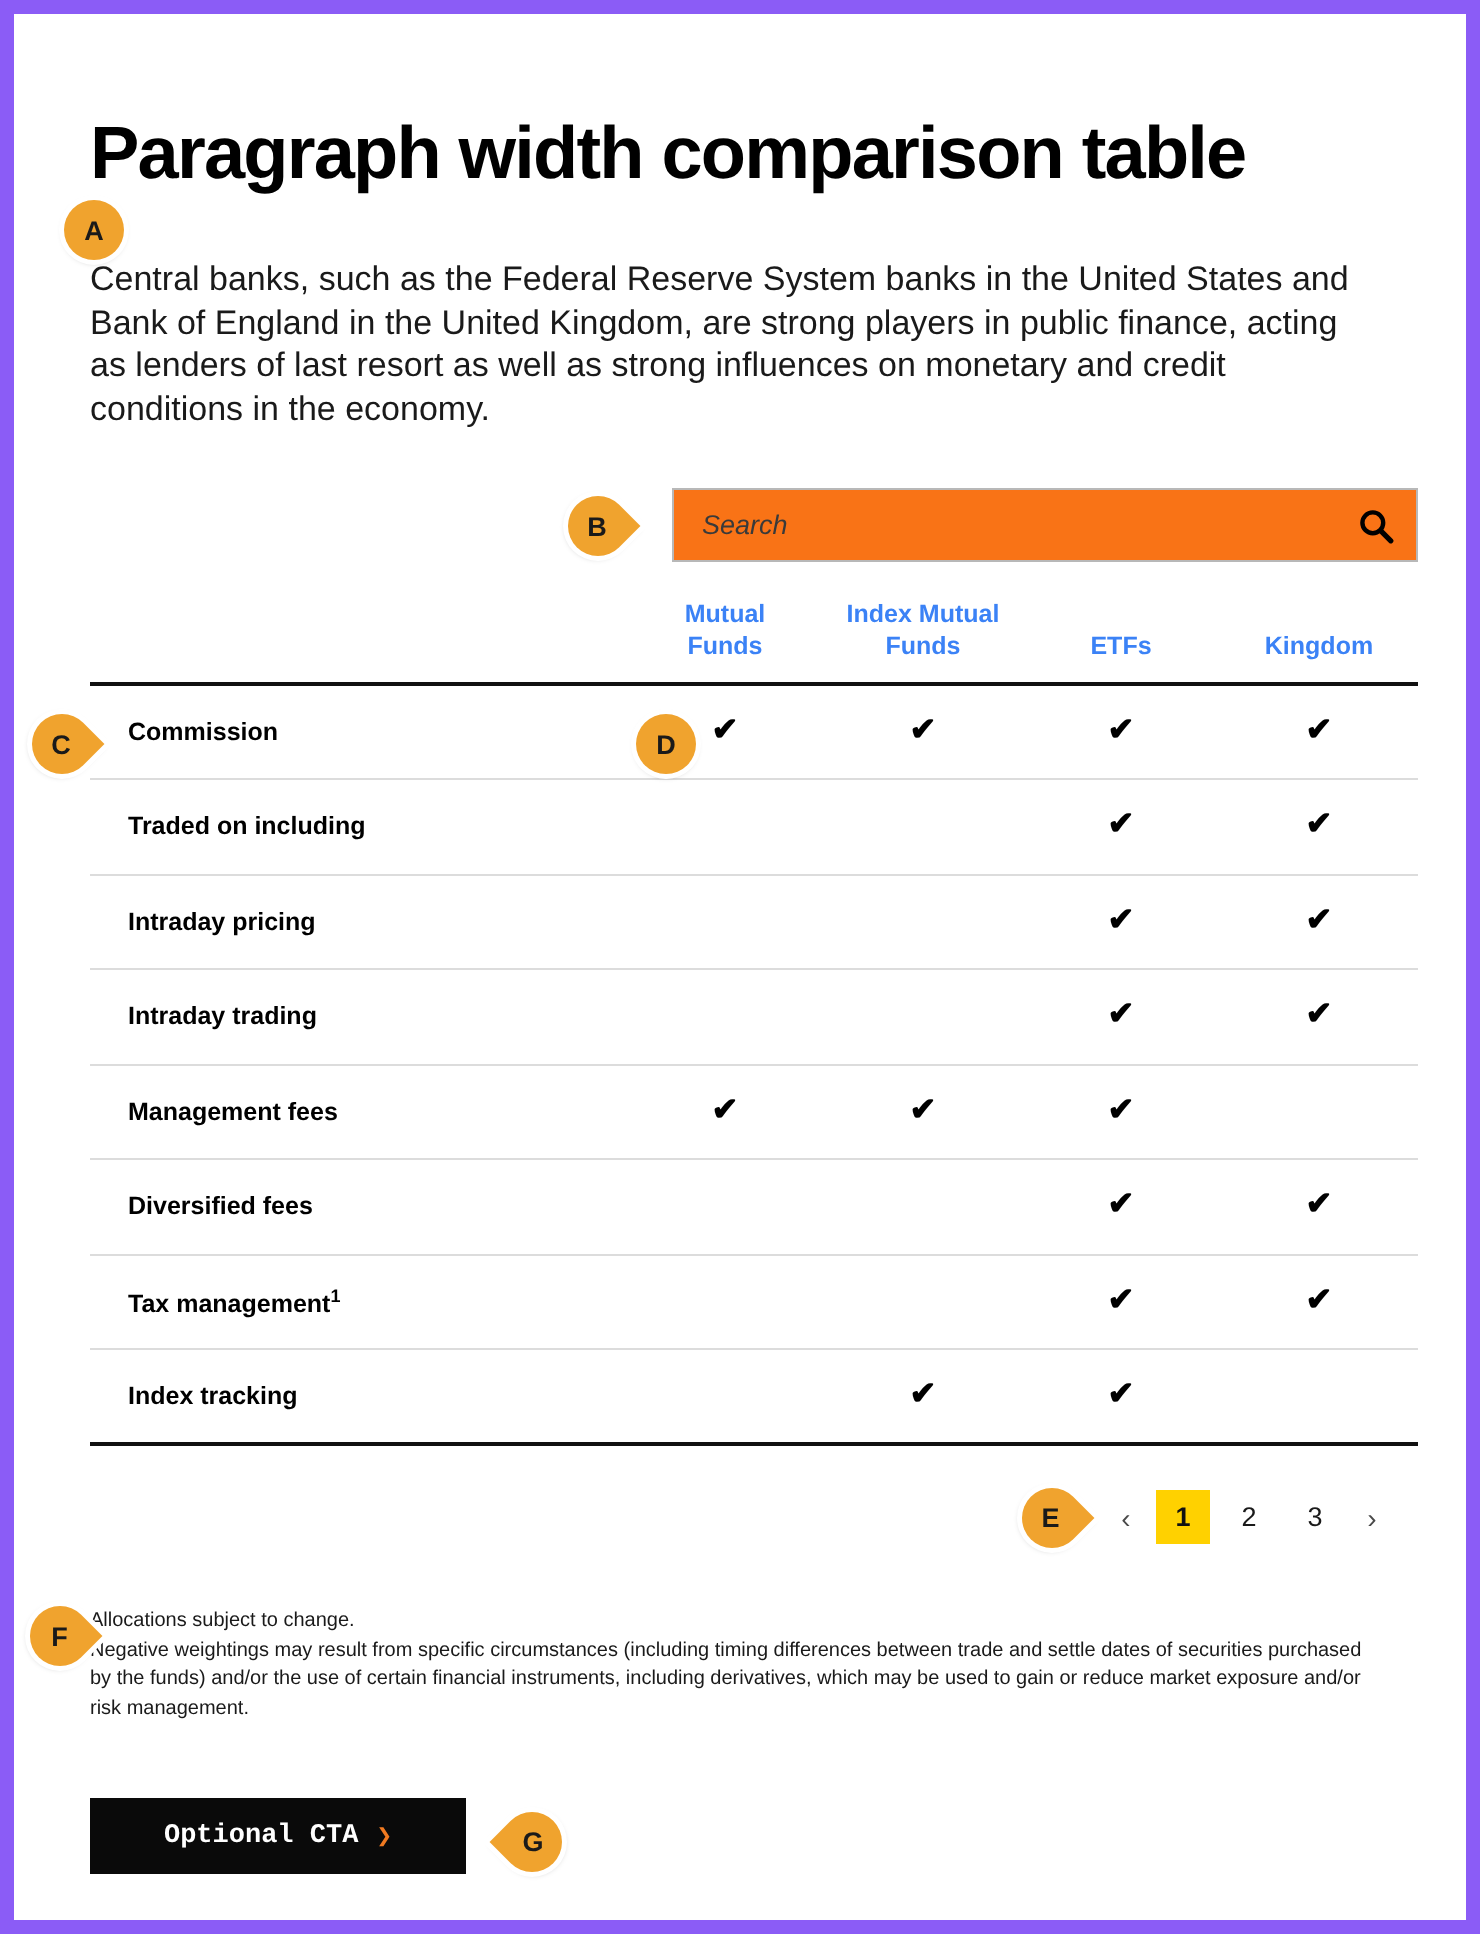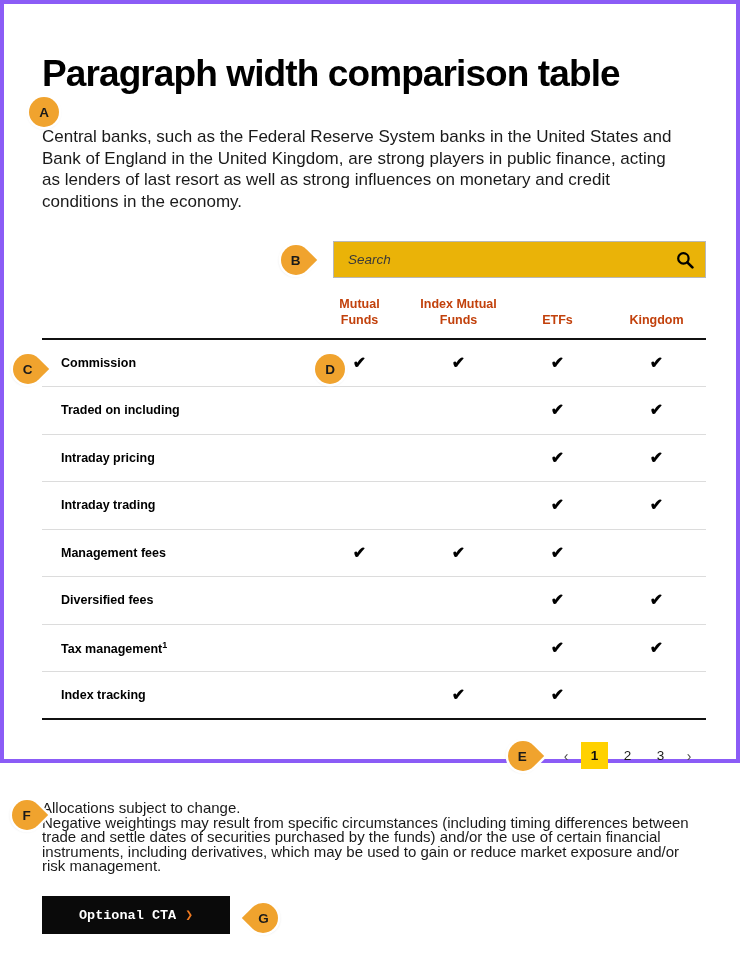--- a/index.html
+++ b/index.html
@@ -8,23 +8,23 @@
     width: 740px;
     height: 967px;
     background: #ffffff;
     font-family: "Liberation Sans", sans-serif;
     color: #111111;
     overflow: hidden;
   }
   #page {
     position: relative;
     width: 740px;
-    height: 763px;
+    height: 967px;
     background: #ffffff;
-    border: 4px solid #8b5cf6;
+    border: 7px solid #8b5cf6;
   }
 
   
   .page-title {
     position: absolute;
     left: 38px;
     top: 48px;
     width: 660px;
     font-size: 37px;
     line-height: 44px;
@@ -45,21 +45,21 @@
   }
 
   
   .search-box {
     position: absolute;
     left: 329px;
     top: 237px;
     width: 373px;
     height: 37px;
     border: 1px solid #b8b8b8;
-    background: #eab308;
+    background: #f97316;
     display: flex;
     align-items: center;
     padding: 0 10px 0 12px;
     gap: 32px;
   }
   .search-input {
     flex: 1 1 auto;
     border: none;
     outline: none;
     font-family: "Liberation Sans", sans-serif;
@@ -84,21 +84,21 @@
     top: 292px;
     width: 664px;
     border-collapse: collapse;
     table-layout: fixed;
   }
   .comparison-table th.col-feature { width: 268px; }
   .comparison-table th.col-data { width: 99px; }
   .comparison-table thead th {
     font-size: 12.5px;
     font-weight: 700;
-    color: #c2410c;
+    color: #3b82f6;
     line-height: 16px;
     padding: 0 0 10px 0;
     vertical-align: bottom;
     text-align: center;
     border-bottom: 2.5px solid #111111;
   }
   .comparison-table thead th.col-feature { border-bottom: 2.5px solid #111111; }
   .comparison-table tbody td {
     height: 47.5px;
     border-bottom: 1px solid #dcdcdc;
@@ -157,21 +157,21 @@
     font-size: 14px;
     cursor: pointer;
   }
 
   
   .footnotes {
     position: absolute;
     left: 38px;
     top: 797px;
     width: 648px;
-    font-size: 15px;
+    font-size: 10px;
     line-height: 14.6px;
     color: #1a1a1a;
   }
   .footnotes p { margin: 0; }
 
   
   .cta-button {
     position: absolute;
     left: 38px;
     top: 892px;

